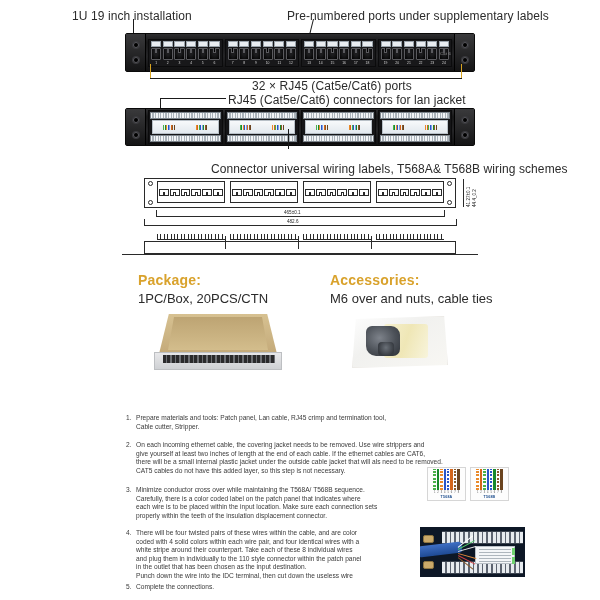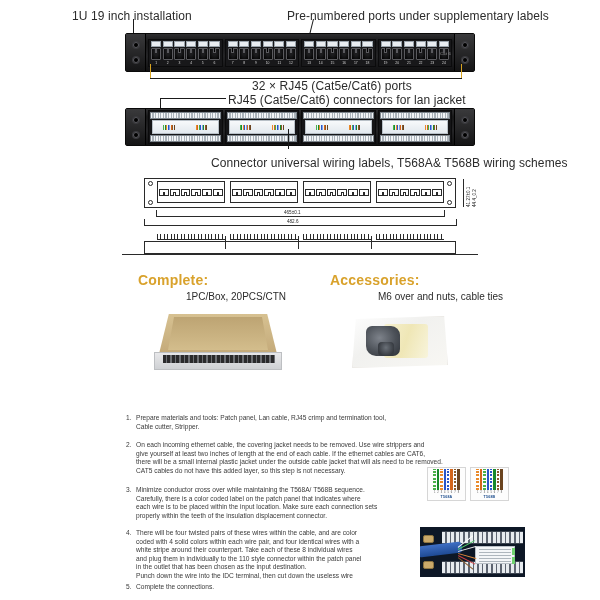--- a/index.html
+++ b/index.html
@@ -128,21 +128,21 @@
     border: 1px solid #2a2a2a; border-bottom: none; background:#fff;
   }
 
   
   .sec-title {
     position: absolute;
     font-size: 14px; font-weight: bold; color: #d9a22c;
     letter-spacing: 0.2px;
   }
   .sec-sub {
-    position: absolute; font-size: 10px; color: #2b2b2b; white-space: nowrap; margin-left: 48px;
+    position: absolute; font-size: 13px; color: #2b2b2b; white-space: nowrap;
   }
 
   
   .photo { position: absolute; overflow: hidden; }
 
   .box-photo { background: #ffffff; }
   .carton {
     position: absolute; left: 6px; top: 2px; width: 120px; height: 44px;
     background: linear-gradient(180deg,#d7c191 0%,#cbb383 55%,#c2a776 100%);
     clip-path: polygon(9% 0%, 91% 0%, 100% 100%, 0% 100%);
@@ -504,21 +504,21 @@
         <div class="idc-bar"></div>
       </div>
     </div>
     <div class="ear right">
       <div class="ear-hole"></div>
       <div class="ear-hole"></div>
     </div>
   </div>
 
   <div class="leader-v" style="left:288px; top:129px; height:20px;"></div>
-  <div class="anno" style="left:211px; top:156px;">Connector universal wiring labels, T568A&amp; T568B wiring schemes</div>
+  <div class="anno" style="left:211px; top:162px;">Connector universal wiring labels, T568A&amp; T568B wiring schemes</div>
 
   <div class="tech" style="left:100px; top:170px; width:400px; height:100px;">
 
     <div class="tech-box" style="left:44px; top:8px; width:312px; height:30px;"></div>
 
     <div class="tech-box" style="left:48px; top:11px; width:5px; height:5px; border-radius:50%;"></div>
     <div class="tech-box" style="left:48px; top:30px; width:5px; height:5px; border-radius:50%;"></div>
 
     <div class="tech-box" style="left:347px; top:11px; width:5px; height:5px; border-radius:50%;"></div>
     <div class="tech-box" style="left:347px; top:30px; width:5px; height:5px; border-radius:50%;"></div>
@@ -590,21 +590,21 @@
                 background:repeating-linear-gradient(90deg,#2a2a2a 0 1px,transparent 1px 3.4px);
                 border-bottom:1px solid #2a2a2a;"></div>
     <div style="position:absolute; left:203px; top:64px; width:68px; height:6px;
                 background:repeating-linear-gradient(90deg,#2a2a2a 0 1px,transparent 1px 3.4px);
                 border-bottom:1px solid #2a2a2a;"></div>
     <div style="position:absolute; left:276px; top:64px; width:68px; height:6px;
                 background:repeating-linear-gradient(90deg,#2a2a2a 0 1px,transparent 1px 3.4px);
                 border-bottom:1px solid #2a2a2a;"></div>
   </div>
 
-  <div class="sec-title" style="left:138px; top:272px;">Complete:</div>
+  <div class="sec-title" style="left:138px; top:272px;">Package:</div>
   <div class="sec-sub" style="left:138px; top:291px;">1PC/Box, 20PCS/CTN</div>
 
   <div class="sec-title" style="left:330px; top:272px;">Accessories:</div>
   <div class="sec-sub" style="left:330px; top:291px;">M6 over and nuts, cable ties</div>
 
   <div class="photo box-photo" style="left:152px; top:312px; width:134px; height:70px;">
     <div class="carton"></div>
     <div class="carton-inner"></div>
     <div class="carton-panel">
       <div class="carton-panel-dark"></div>

